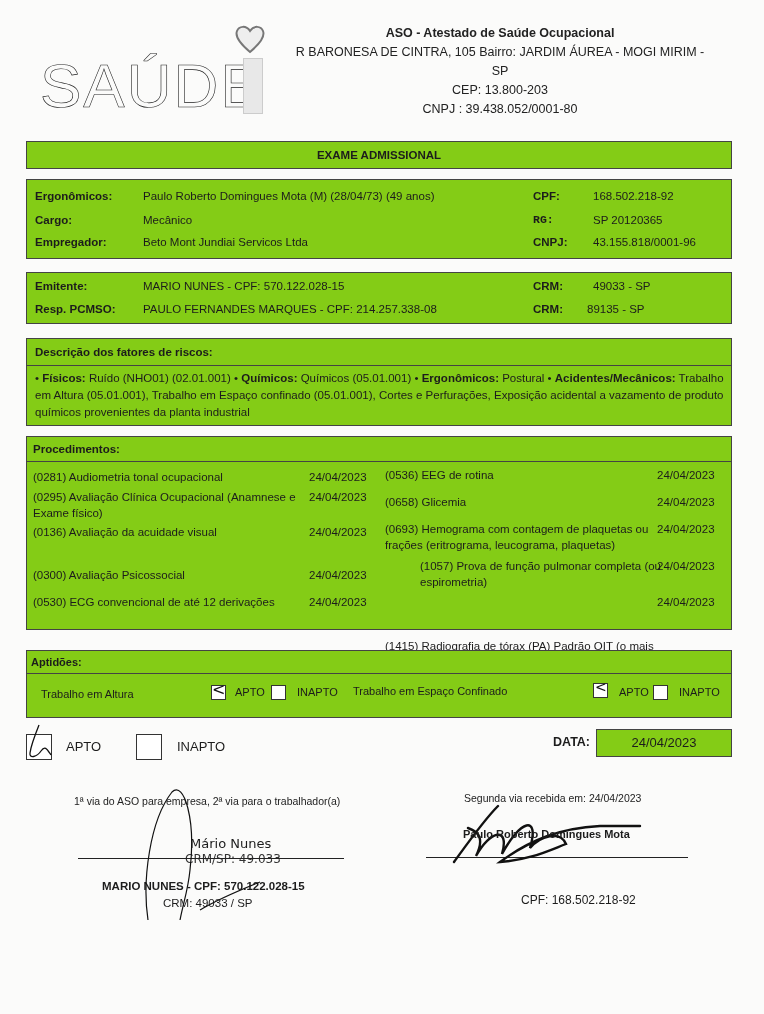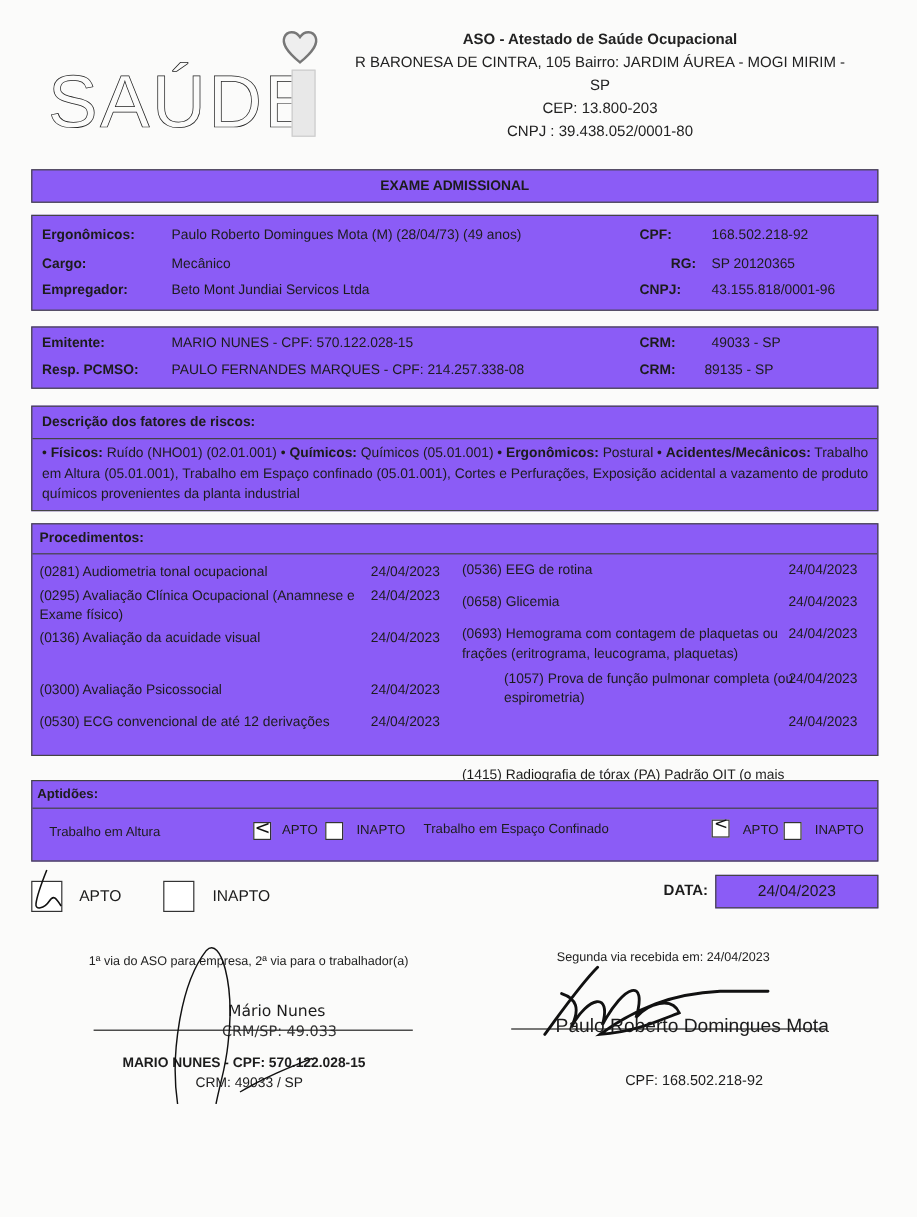--- a/index.html
+++ b/index.html
@@ -14,21 +14,21 @@
   
   .logo { left: 28px; top: 22px; width: 240px; height: 92px; }
   .logo .ideal { position: absolute; left: 100px; top: 0px; font-size: 34px; letter-spacing: 1px; color: #3a3a3a; font-weight: 300; }
   .logo .saude { position: absolute; left: 0px; top: 28px; font-size: 62px; letter-spacing: 2px; color: #555; font-weight: 300;
     -webkit-text-stroke: 0.6px #222; color: transparent; margin-left: 12px; }
   .logo .heart { position: absolute; left: 206px; top: 2px; width: 32px; height: 30px; }
   .logo .bar { position: absolute; left: 215px; top: 36px; width: 18px; height: 54px; background: #e8e8e8; border: 1px solid #ccc; }
   .header-info { left: 290px; top: 24px; width: 420px; text-align: center; font-size: 12.5px; line-height: 19px; color: #222; }
   .header-info .title { font-weight: bold; }
 
-  .box { position: absolute; border: 1.2px solid #444; background: #8b5cf6; }
+  .box { position: absolute; border: 1.2px solid #444; background: #84cc16; }
   .exam-box { left: 26px; top: 141px; width: 704px; height: 26px; text-align: center; font-size: 11.5px; font-weight: bold; line-height: 26px; }
 
   .emp-box { left: 26px; top: 179px; width: 704px; height: 78px; font-size: 11.5px; }
   .row { position: absolute; left: 0; right: 0; height: 20px; line-height: 20px; }
   .lbl { position: absolute; font-weight: bold; }
   .val { position: absolute; }
 
   .emit-box { left: 26px; top: 272px; width: 704px; height: 50px; font-size: 11.5px; }
 
   .risk-box { left: 26px; top: 338px; width: 704px; height: 86px; font-size: 11.5px; }
@@ -78,21 +78,21 @@
 <div class="box emp-box">
   <div class="row" style="top:6px;">
     <span class="lbl" style="left:8px;">Ergonômicos:</span>
     <span class="val" style="left:116px;">Paulo Roberto Domingues Mota (M) (28/04/73) (49 anos)</span>
     <span class="lbl" style="left:506px;">CPF:</span>
     <span class="val" style="left:566px;">168.502.218-92</span>
   </div>
   <div class="row" style="top:30px;">
     <span class="lbl" style="left:8px;">Cargo:</span>
     <span class="val" style="left:116px;">Mecânico</span>
-    <span class="lbl" style="left:532px;">RG:</span>
+    <span class="lbl" style="left:506px;font-family:Liberation Mono, monospace;">RG:</span>
     <span class="val" style="left:566px;">SP 20120365</span>
   </div>
   <div class="row" style="top:52px;">
     <span class="lbl" style="left:8px;">Empregador:</span>
     <span class="val" style="left:116px;">Beto Mont Jundiai Servicos Ltda</span>
     <span class="lbl" style="left:506px;">CNPJ:</span>
     <span class="val" style="left:566px;">43.155.818/0001-96</span>
   </div>
 </div>
 
@@ -205,14 +205,14 @@
 <svg class="abs" style="left:140px; top:780px;" width="140" height="140" viewBox="0 0 140 140">
   <path d="M8 140 C2 100 10 40 32 12 C44 0 56 40 50 90 C48 110 44 120 40 140" fill="none" stroke="#111" stroke-width="1.2"></path>
   <path d="M60 130 C80 118 100 110 120 102" fill="none" stroke="#111" stroke-width="1.2"></path>
 </svg>
 
 <span class="abs sig-text" style="left:464px; top:792px;">Segunda via recebida em: 24/04/2023</span>
 <div class="sig-line" style="left:426px; top:857px; width:262px;"></div>
 <svg class="abs" style="left:440px; top:800px;" width="240" height="70" viewBox="0 0 240 70">
   <path d="M14 62 C30 40 44 20 58 6 M28 28 C40 32 44 40 36 56 C50 30 70 26 62 54 C80 20 100 14 90 48 C100 36 120 30 126 44 C110 50 90 60 60 62 C90 40 120 28 160 26 L200 26" fill="none" stroke="#111" stroke-width="2.4" stroke-linecap="round"></path>
 </svg>
-<span class="abs" style="left:463px; top:847px; font-size:16px; font-weight:normal;">Paulo Roberto Domingues Mota</span>
+<span class="abs" style="left:463px; top:828px; font-size:11px; font-weight:bold;">Paulo Roberto Domingues Mota</span>
 <span class="abs" style="left:521px; top:893px; font-size:12px;">CPF: 168.502.218-92</span>
 
 </body></html>

